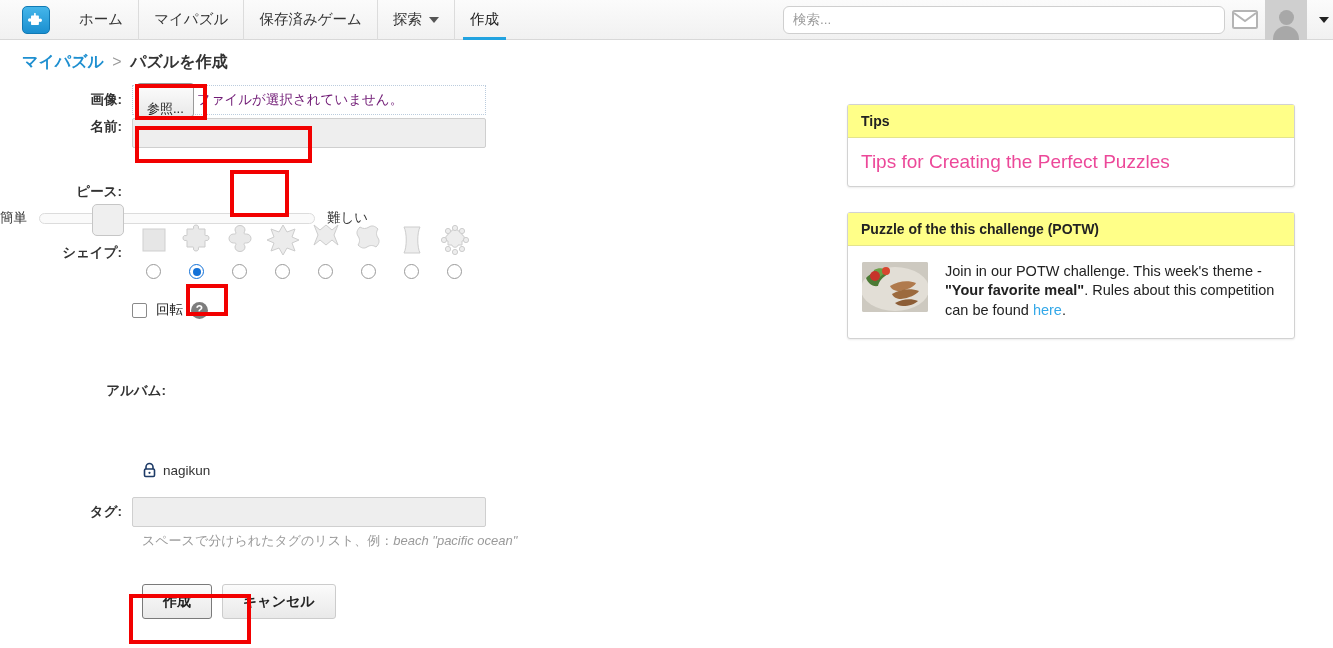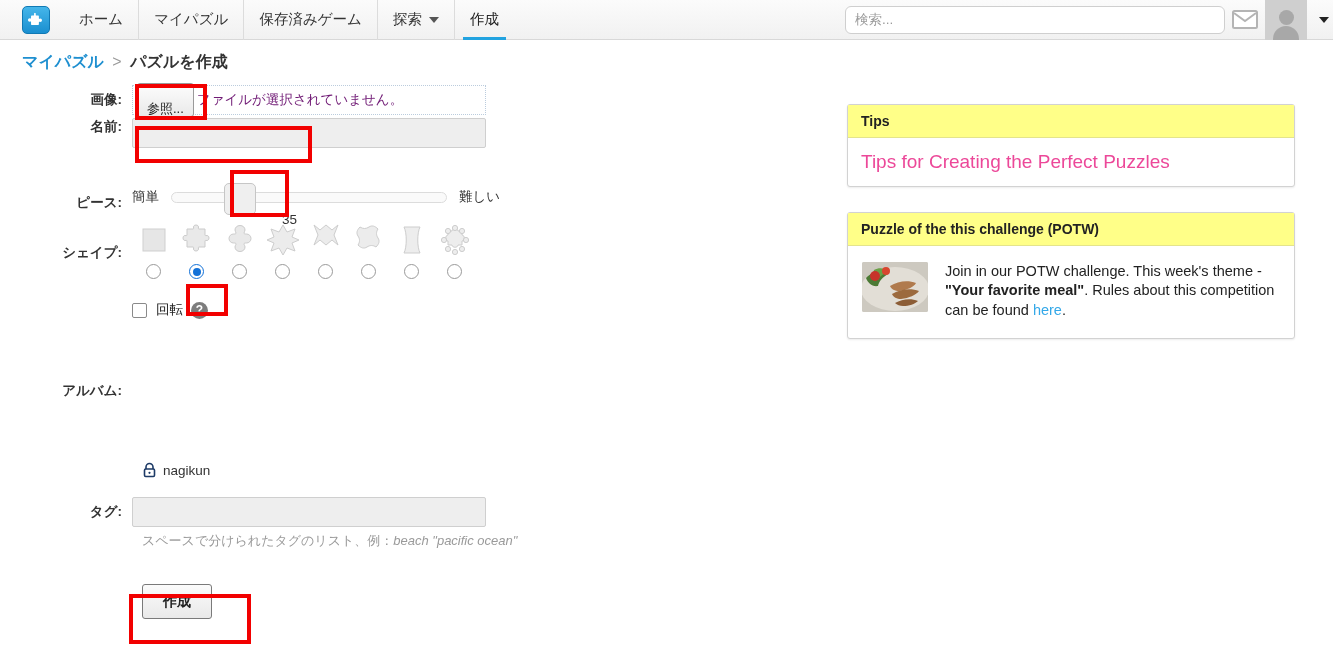--- a/index.html
+++ b/index.html
@@ -46,21 +46,21 @@
   .caret {
     display:inline-block; margin-left:7px;
     width:0; height:0; border-left:5px solid transparent;
     border-right:5px solid transparent; border-top:6px solid #555;
   }
 
   #header-right {
     margin-left:auto; display:flex; align-items:center; height:40px;
   }
   #search-input {
-    width:380px; height:28px;
+    width:442px; height:28px;
     border:1px solid #cfcfcf; border-radius:6px;
     background:#fff; padding:0 9px;
     font-size:13.5px; color:#444;
     font-family:"Liberation Sans","DejaVu Sans",sans-serif;
   }
   #search-input::placeholder { color:#9b9b9b; }
   #mail-icon {
     width:40px; height:40px; display:flex; align-items:center; justify-content:center;
     cursor:pointer;
   }
@@ -113,21 +113,21 @@
   
   #row-name { height:46px; }
   .textinput {
     height:30px; border:1px solid #cfcfcf; border-radius:2px;
     background:#eeeeee; padding:0 7px; font-size:13px;
     font-family:"Liberation Sans","DejaVu Sans",sans-serif; color:#333;
   }
   #name-input { width:354px; }
 
   
-  #row-pieces { height:58px; align-items:center; }
+  #row-pieces { height:58px; align-items:flex-start;flex-direction:column; }
   .lbl-pieces { padding-top:19px; }
   #slider-wrap { position:relative; width:376px; padding-top:8px; }
   #slider-line { display:flex; align-items:center; }
   .slider-end { font-size:13.5px; color:#333; white-space:nowrap; }
   #slider-track {
     position:relative; flex:0 0 auto;
     width:276px; height:11px; margin:0 12px;
     background:#fafafa; border:1px solid #dcdcdc; border-radius:6px;
   }
   #slider-thumb {
@@ -166,21 +166,21 @@
     border-radius:2px; cursor:pointer; margin-right:9px;
   }
   #rot-label { font-size:13.5px; color:#222; margin-right:8px; }
   #help-badge {
     width:17px; height:17px; border-radius:50%;
     background:#7d7d7d; color:#fff; font-size:12px; font-weight:bold;
     display:flex; align-items:center; justify-content:center; cursor:pointer;
   }
 
   
-  #row-album { height:130px; align-items:center; }
+  #row-album { height:130px; align-items:center;margin-left:44px; }
   .lbl-album { padding-top:0; }
   #album-area { display:flex; align-items:center; }
   #album-thumb {
     width:150px; height:114px; border-radius:6px;
     background:#ededed; border:1px solid #e0e0e0;
     box-shadow:0 1px 2px rgba(0,0,0,.10);
   }
   #change-btn {
     margin-left:22px; height:33px; padding:0 16px;
     border:1px solid #c3c3c3; border-radius:3px;
@@ -439,20 +439,21 @@
   <div class="row" id="row-tag">
     <div class="lbl">タグ:</div>
     <input class="textinput" id="tag-input" type="text" value="" style="">
   </div>
   <div id="tag-hint">
     <span>スペースで分けられたタグのリスト、例：</span><i>beach "pacific ocean"</i>
   </div>
 
   <div id="row-buttons">
     <button class="btn" id="create-btn">作成</button>
+    <button class="btn" id="cancel-btn">キャンセル</button>
   </div>
 </div>
 
 <div class="panel" id="tips-panel">
   <div class="panel-head">Tips</div>
   <div class="panel-body">
     <a id="tips-link">Tips for Creating the Perfect Puzzles</a>
   </div>
 </div>
 

